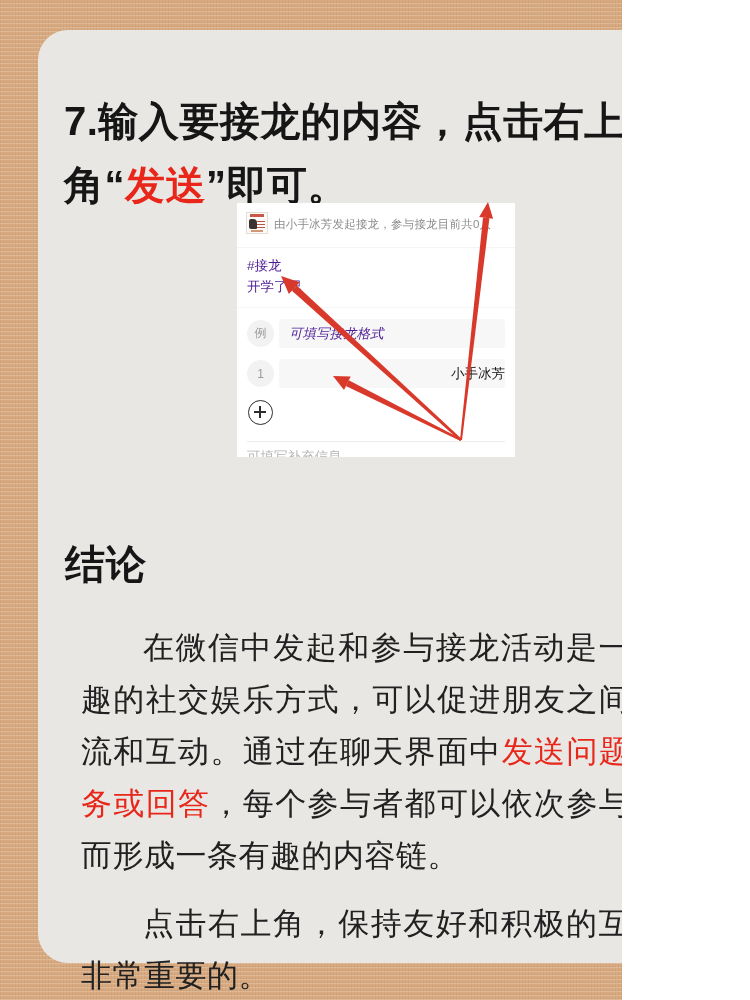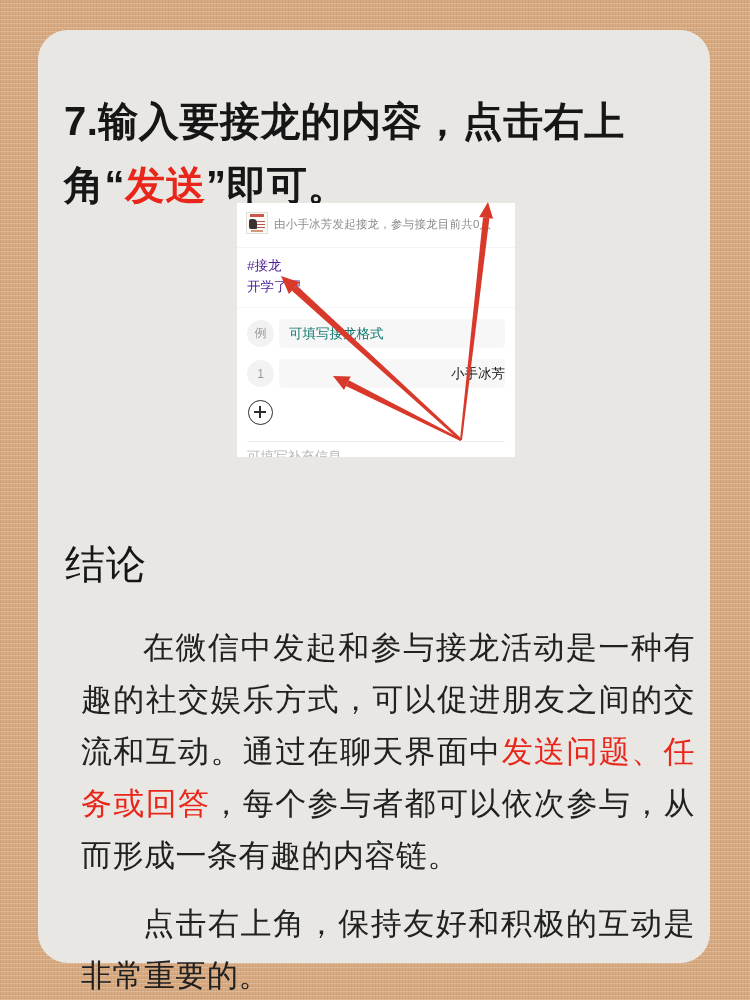--- a/index.html
+++ b/index.html
@@ -8,27 +8,26 @@
     --page-bg:#d8ab83;
     --card-bg:#e9e7e4;
   }
   html,body{margin:0;padding:0;}
   body{
     width:750px;height:1000px;
     font-family:"Liberation Sans", sans-serif;
     overflow:hidden;
   }
   .page{
-    position:relative;width:714px;height:1000px;
+    position:relative;width:622px;height:1000px;
     background-color:var(--page-bg);
     background-image:
       repeating-linear-gradient(90deg, rgba(125,75,35,0.07) 0 1px, rgba(255,255,255,0) 1px 3px),
       repeating-linear-gradient(0deg, rgba(255,243,228,0.22) 0 1px, rgba(185,135,90,0.16) 1px 2px, rgba(255,255,255,0) 2px 4px);
     overflow:hidden;
-    padding-left:36px;
   }
   .card{
     position:absolute;left:38px;top:30px;width:672px;height:933px;
     background:var(--card-bg);
     border-radius:30px;
   }
   
   .title{
     position:absolute;left:26px;top:32px;width:652px;
     font-size:40px;font-weight:bold;line-height:64px;
@@ -62,39 +61,39 @@
   .shot-badge{
     position:absolute;left:10px;top:1px;width:27px;height:27px;border-radius:50%;
     background:#f2f2f2;color:#9a9a9a;font-size:12px;
     display:flex;align-items:center;justify-content:center;
   }
   .shot-field{
     position:absolute;left:42px;top:0;width:226px;height:29px;border-radius:4px;
     background:#f7f7f7;font-size:13.5px;line-height:29px;padding-left:10px;box-sizing:border-box;
     white-space:nowrap;overflow:hidden;
   }
-  .field-placeholder{color:#0f766e;}
+  .field-placeholder{color:#4c1d95;font-style:italic;}
   .field-filled{color:#141414;text-align:right;}
   .shot-plus{
     position:absolute;left:11px;top:197px;width:25px;height:25px;border-radius:50%;
     border:1.6px solid #2c2c2c;box-sizing:border-box;
   }
   .shot-plus::before,.shot-plus::after{
     content:"";position:absolute;background:#2c2c2c;
   }
   .shot-plus::before{left:5px;top:10px;width:12px;height:1.6px;}
   .shot-plus::after{left:10.2px;top:5px;width:1.6px;height:12px;}
   .shot-div3{position:absolute;left:10px;top:238px;width:258px;height:1px;background:#ededed;}
   .shot-footer{
     position:absolute;left:10px;top:245px;font-size:13.5px;color:#b5b5b5;white-space:nowrap;
   }
   
   .conclusion-heading{
     position:absolute;left:27px;top:510px;margin:0;
-    font-size:40px;font-weight:normal;line-height:48px;color:#161616;letter-spacing:1px;
+    font-size:40px;font-weight:bold;line-height:48px;color:#161616;letter-spacing:1px;
   }
   .body-text{
     position:absolute;left:27px;top:576px;width:646px;
     font-size:31px;line-height:52px;color:#212121;
     text-align:justify;letter-spacing:0.5px;
   }
   .body-text p{margin:16px;text-indent:2em;word-break:break-all;}
   
   .arrows{
     position:absolute;left:0;top:0;width:750px;height:1000px;

